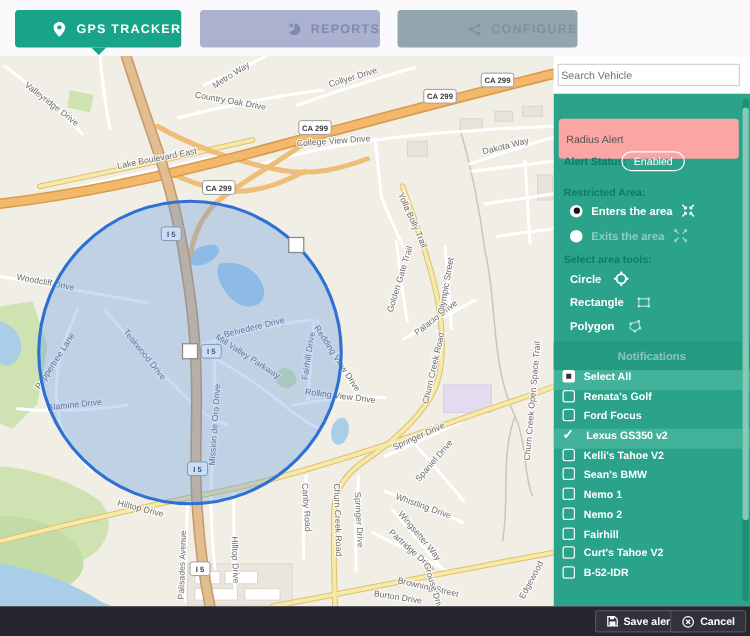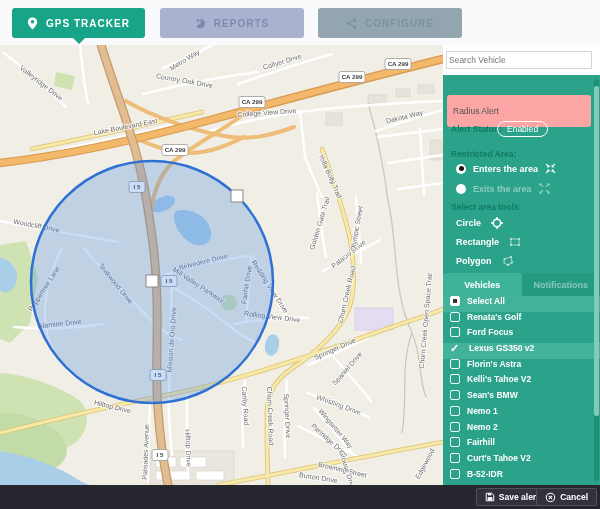--- a/index.html
+++ b/index.html
@@ -1,19 +1,19 @@
 <!DOCTYPE html>
 <html><head>
 <meta charset="utf-8">
 <style>
   html,body{margin:0;padding:0;background:#e8e8e8}
   .app{position:relative;width:600px;height:509px;background:#fafafc;font-family:"Liberation Sans",sans-serif;overflow:hidden}
   
   .hdr{position:absolute;top:0;left:0;width:600px;height:45px;background:#fafafc}
-  .tab{position:absolute;top:8px;height:30px;border-radius:3px;display:flex;align-items:center;justify-content:center;gap:8px;font-size:10px;font-weight:bold;letter-spacing:1px;cursor:pointer}
+  .tab{position:absolute;top:8px;height:30px;border-radius:3px;display:flex;align-items:center;justify-content:flex-end;gap:8px;font-size:10px;font-weight:bold;letter-spacing:1px;cursor:pointer}
   .tab-gps{left:12px;width:133px;background:#17a488;color:#fff}
   .tab-gps .ptr{position:absolute;left:50%;bottom:-6px;margin-left:-6px;width:0;height:0;border-left:6px solid transparent;border-right:6px solid transparent;border-top:6px solid #17a488}
   .tab-reports{left:160px;width:144px;background:#aab2d0;color:#8089ae}
   .tab-config{left:318px;width:144px;background:#93a6b0;color:#78949f}
   
   .map{position:absolute;left:0;top:45px;width:443px;height:440px;background:#f1eee6}
   .slabel{font-size:7px;fill:#6d6d6d;paint-order:stroke;stroke:rgba(255,255,255,.72);stroke-width:2px;text-anchor:middle;font-family:"Liberation Sans",sans-serif}
   .shield rect{fill:#fff;stroke:#9a9a9a;stroke-width:.8}
   .shield text{font-size:6.2px;fill:#3d3d3d;text-anchor:middle;font-weight:bold;font-family:"Liberation Sans",sans-serif}
   
@@ -347,44 +347,39 @@
               <path d="M2.5,4 L9,2 10,7.5 6,10 2,8 Z" stroke-width="1.2"></path>
               <rect x="1.5" y="3" width="2" height="2" fill="rgba(255,255,255,.5)" stroke="none"></rect>
               <rect x="8" y="1" width="2" height="2" fill="rgba(255,255,255,.5)" stroke="none"></rect>
               <rect x="9" y="6.5" width="2" height="2" fill="rgba(255,255,255,.5)" stroke="none"></rect>
               <rect x="5" y="9" width="2" height="2" fill="rgba(255,255,255,.5)" stroke="none"></rect>
             </svg>
         </span>
       </div>
 
       <div class="vtabs">
-        <div class="vtab active">Vehicles</div>
         <div class="vtab">Notifications</div>
       </div>
 
       <div class="vlist" id="vehicle-list">
           <div class="vrow hl">
             <span class="cb ind"></span>
             <span>Select All</span>
           </div>
           <div class="vrow">
             <span class="cb"></span>
             <span>Renata's Golf</span>
           </div>
           <div class="vrow">
             <span class="cb"></span>
             <span>Ford Focus</span>
           </div>
           <div class="vrow hl">
             <span class="check">✓</span>
             <span>Lexus GS350 v2</span>
-          </div>
-          <div class="vrow">
-            <span class="cb"></span>
-            <span>Florin's Astra</span>
           </div>
           <div class="vrow">
             <span class="cb"></span>
             <span>Kelli's Tahoe V2</span>
           </div>
           <div class="vrow">
             <span class="cb"></span>
             <span>Sean's BMW</span>
           </div>
           <div class="vrow">

